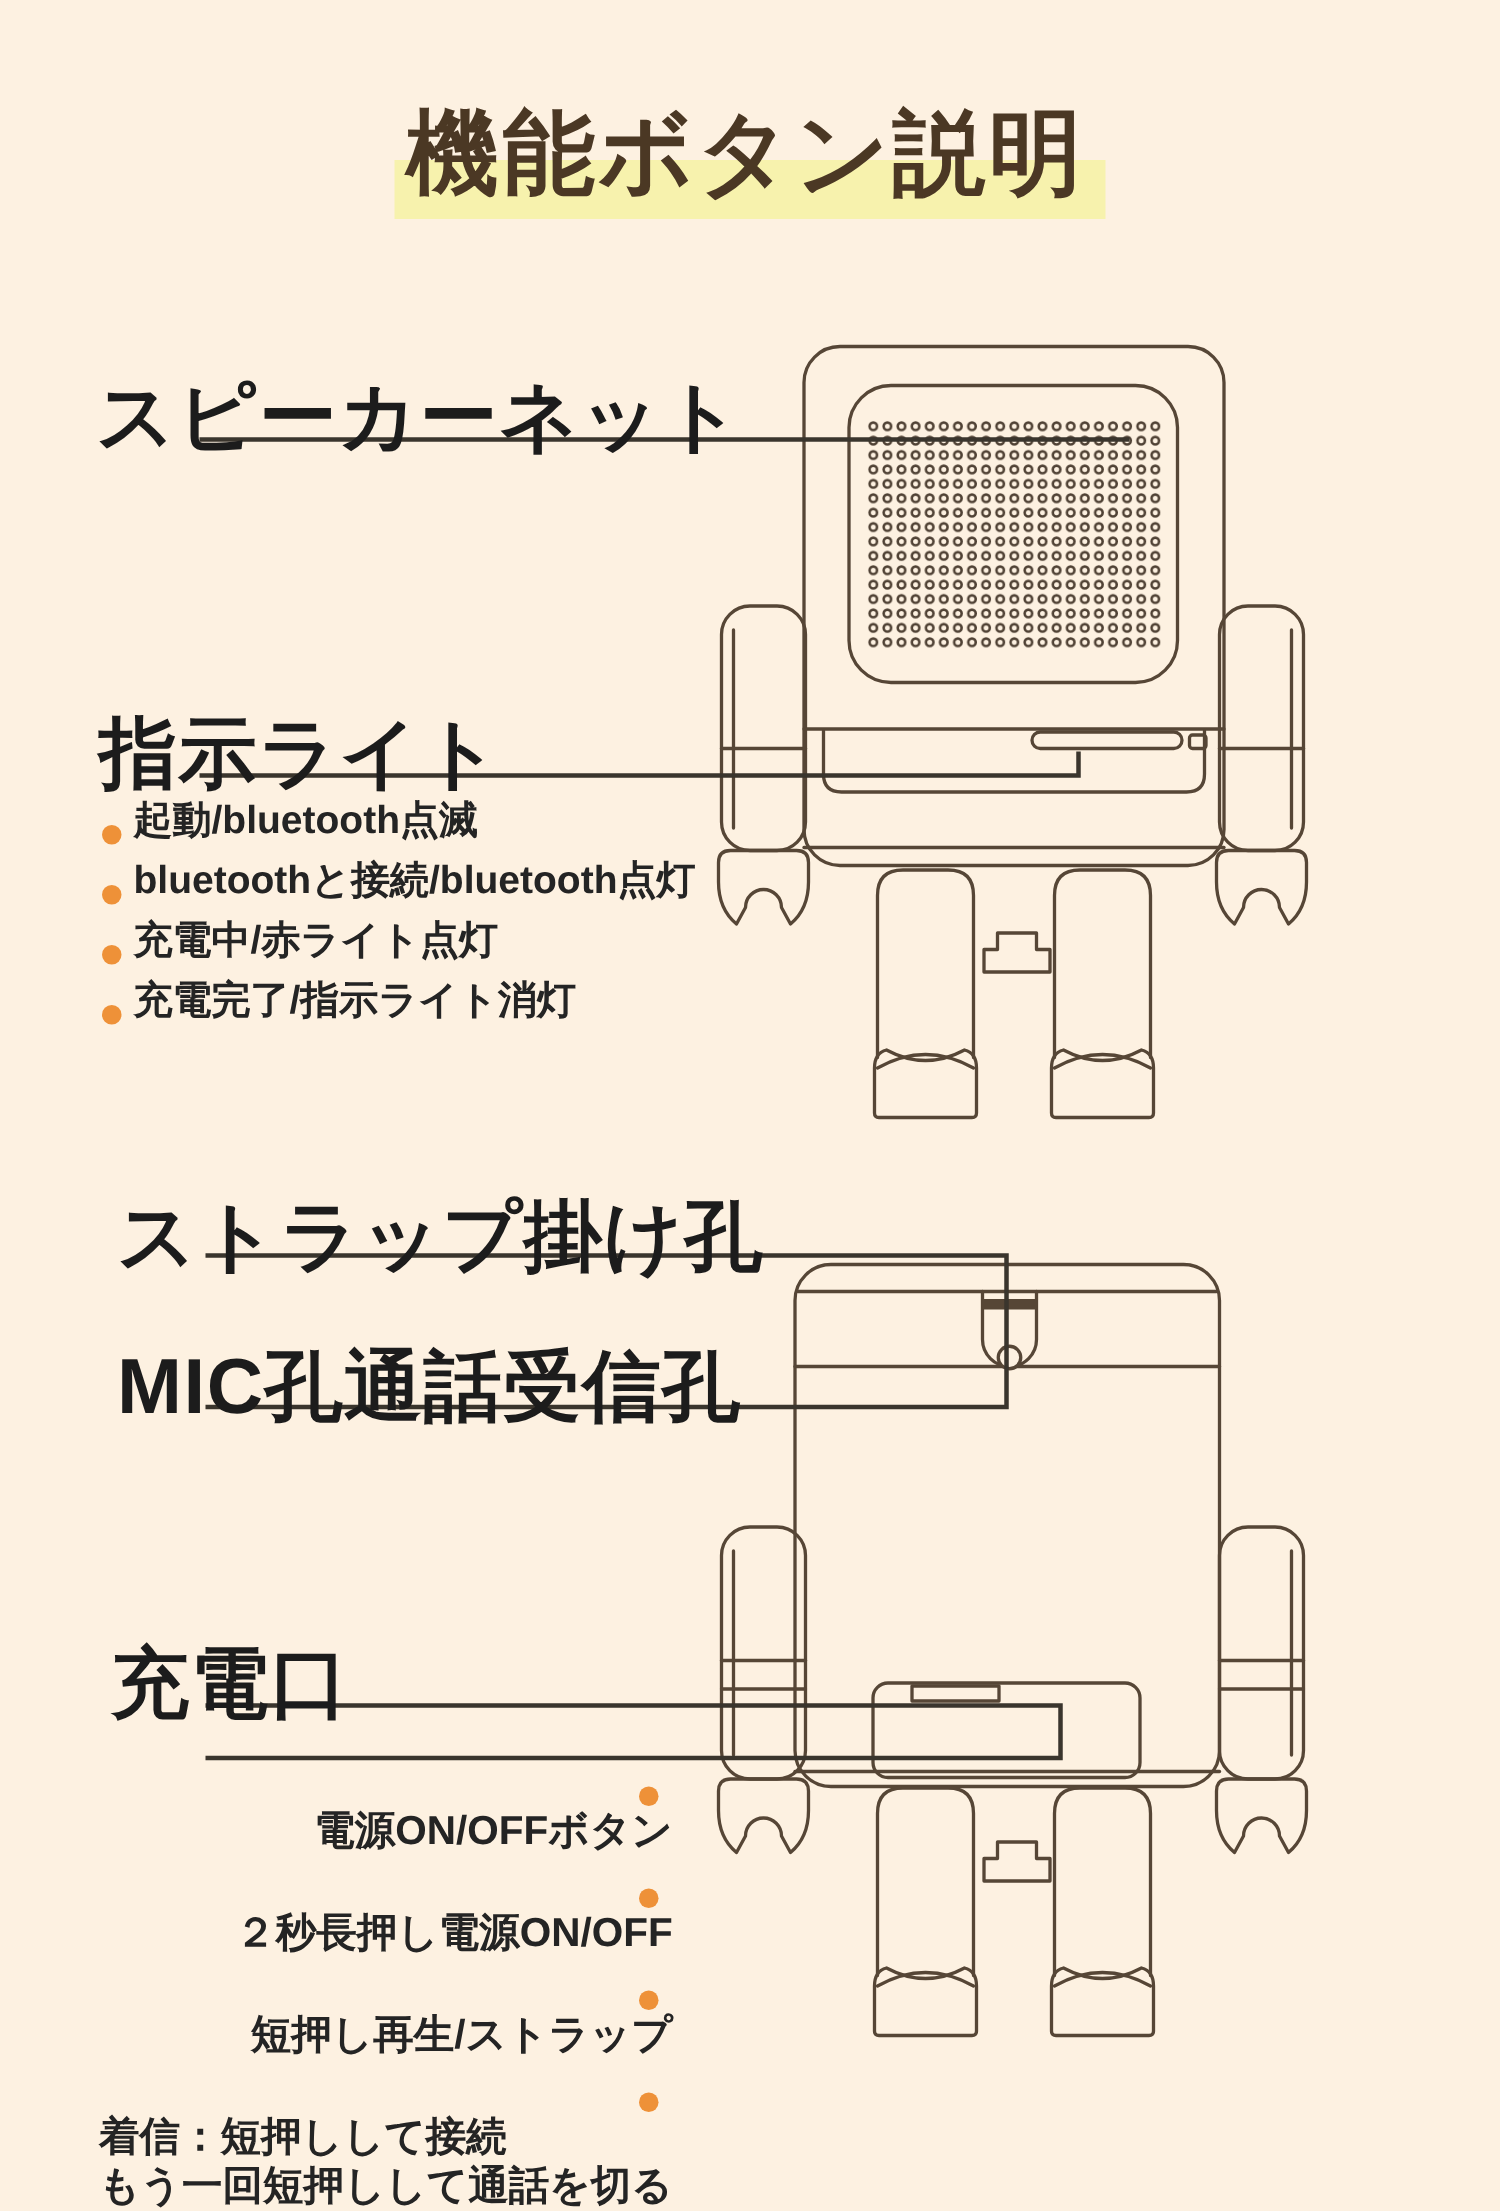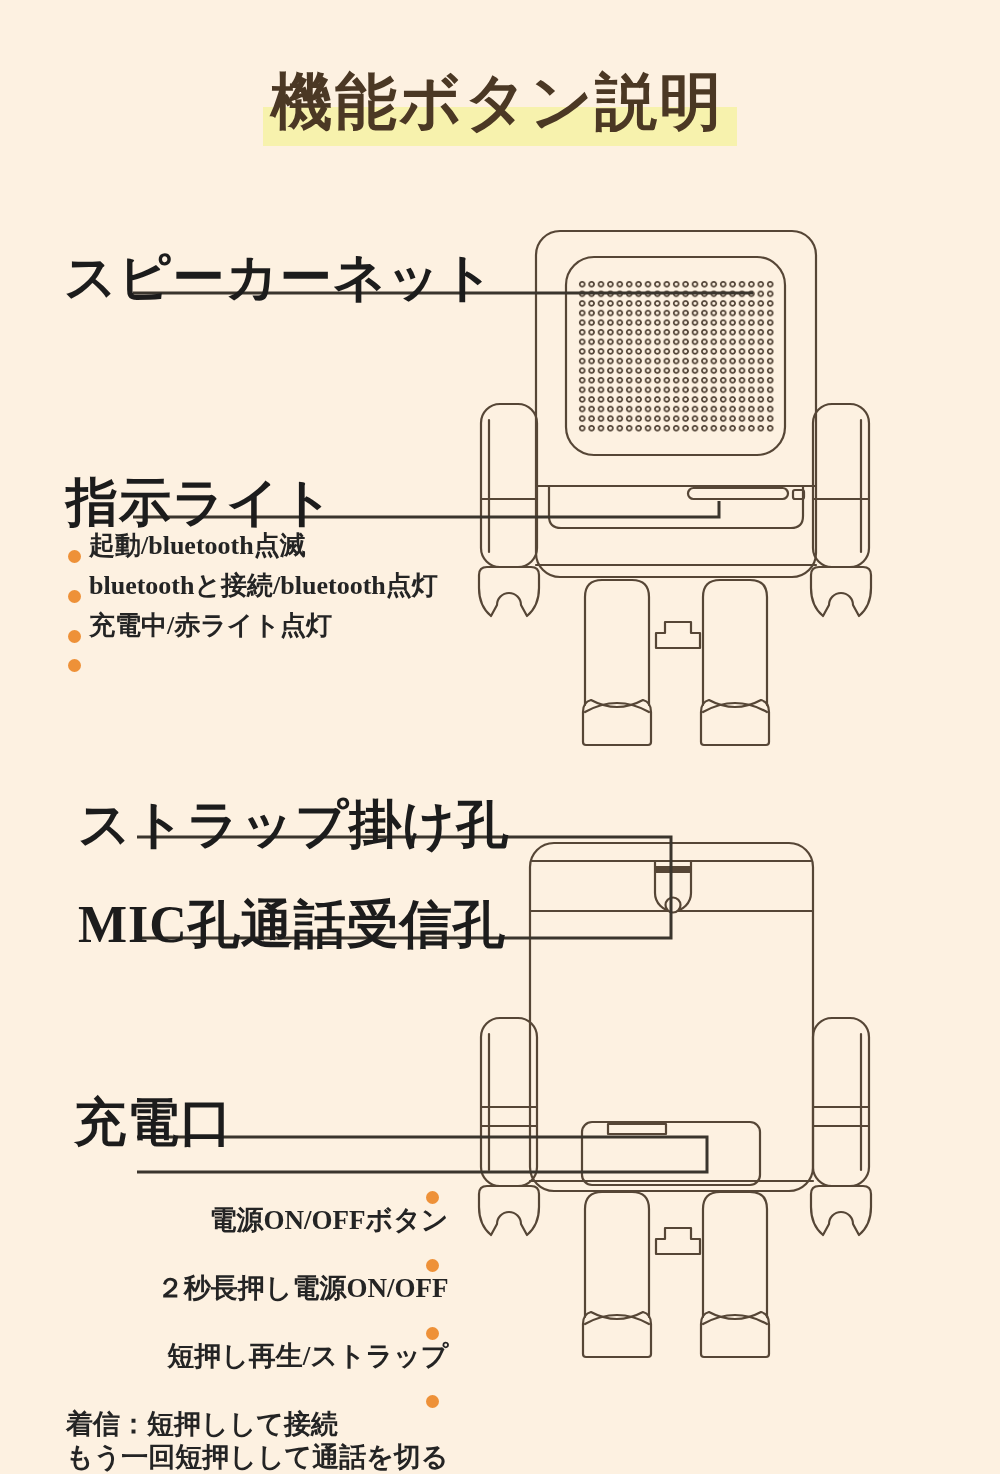--- a/index.html
+++ b/index.html
@@ -8,21 +8,21 @@
     --leader:#3a352d;
     --title:#4b3824;
     --hl:#f7f2ad;
     --accent:#ee9138;
     --text:#242424;
   }
   html,body{margin:0;padding:0;background:var(--bg);}
   .canvas{
     position:relative;width:1000px;height:1474px;margin:0 auto;
     background:var(--bg);overflow:hidden;
-    font-family:Liberation Serif, serif;
+    font-family:Liberation Sans, sans-serif;
   }
   svg.art{position:absolute;left:0;top:0;z-index:0;}
   .title-wrap{position:absolute;left:0;right:0;top:64px;text-align:center;z-index:2;}
   .title-wrap h1{
     display:inline-block;margin:0;font-size:62px;font-weight:900;letter-spacing:2px;
     color:var(--title);line-height:1.25;padding:0 14px 4px 8px;
     background:linear-gradient(to bottom, transparent 52%, var(--hl) 52%);
   }
   .sec-label{
     position:absolute;z-index:2;font-weight:900;font-size:52px;color:#1c1c1c;
@@ -145,20 +145,21 @@
     <li>
         <span class="dot"></span>
         <span class="t">bluetoothと接続/bluetooth点灯</span>
       </li>
     <li>
         <span class="dot"></span>
         <span class="t">充電中/赤ライト点灯</span>
       </li>
     <li>
         <span class="dot"></span>
+        <span class="t">充電完了/指示ライト消灯</span>
       </li>
   </ul>
 
   <ul class="blist l2">
     <li>
         <span class="dot"></span>
         <span class="t">電源ON/OFFボタン</span>
       </li>
     <li>
         <span class="dot"></span>

